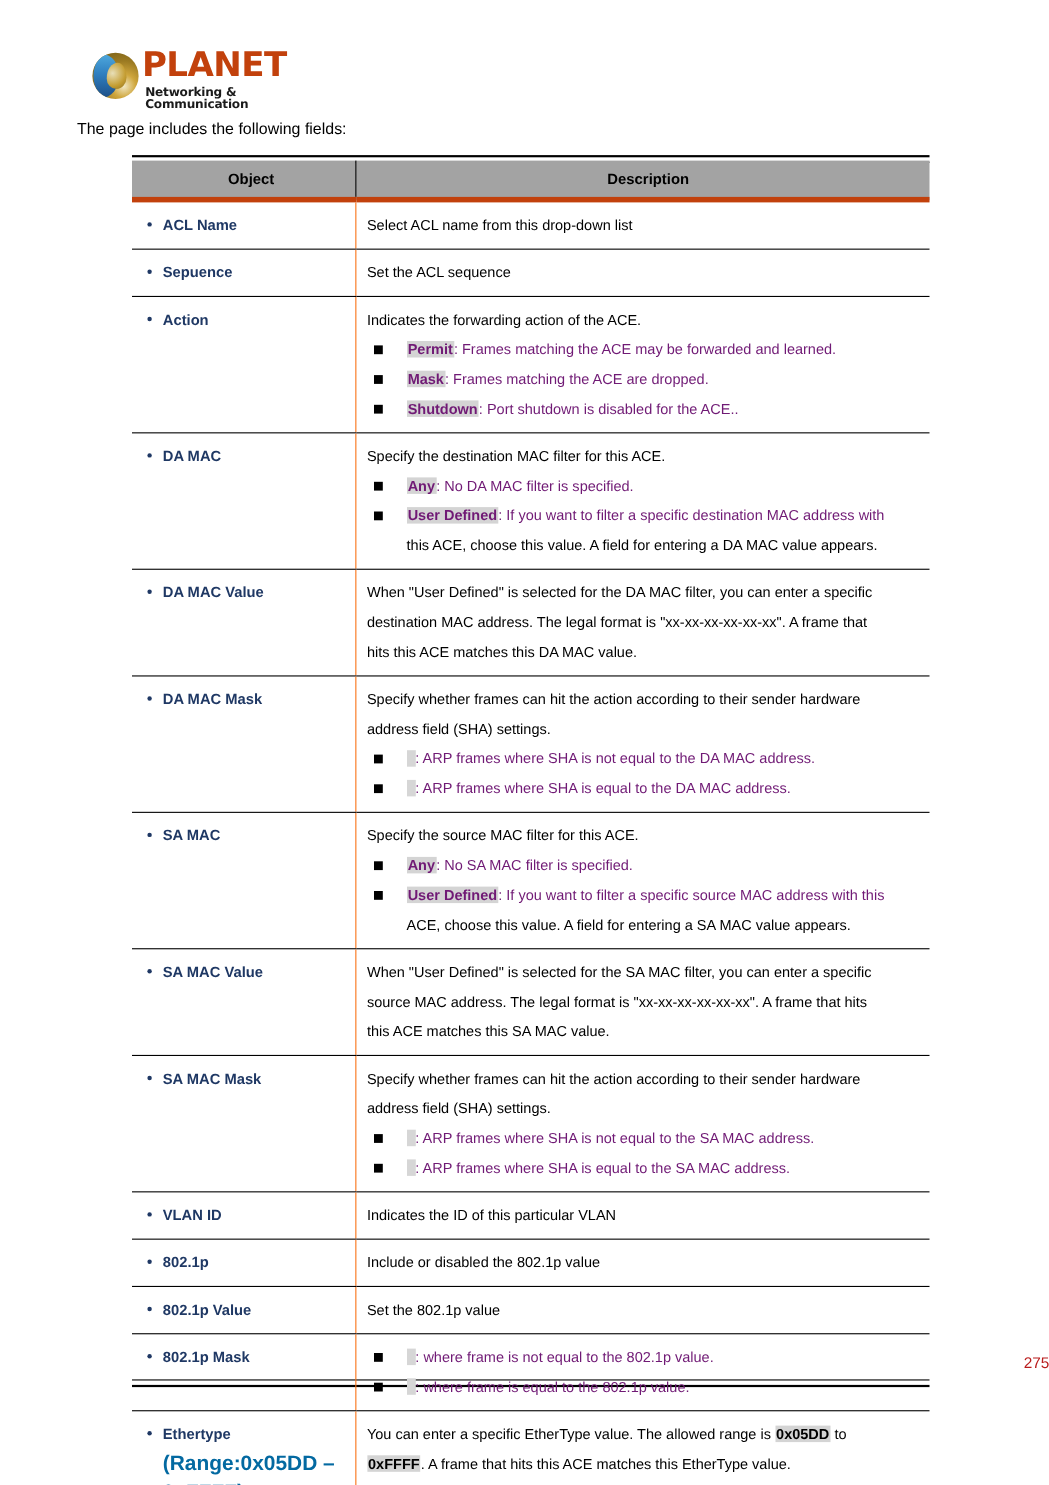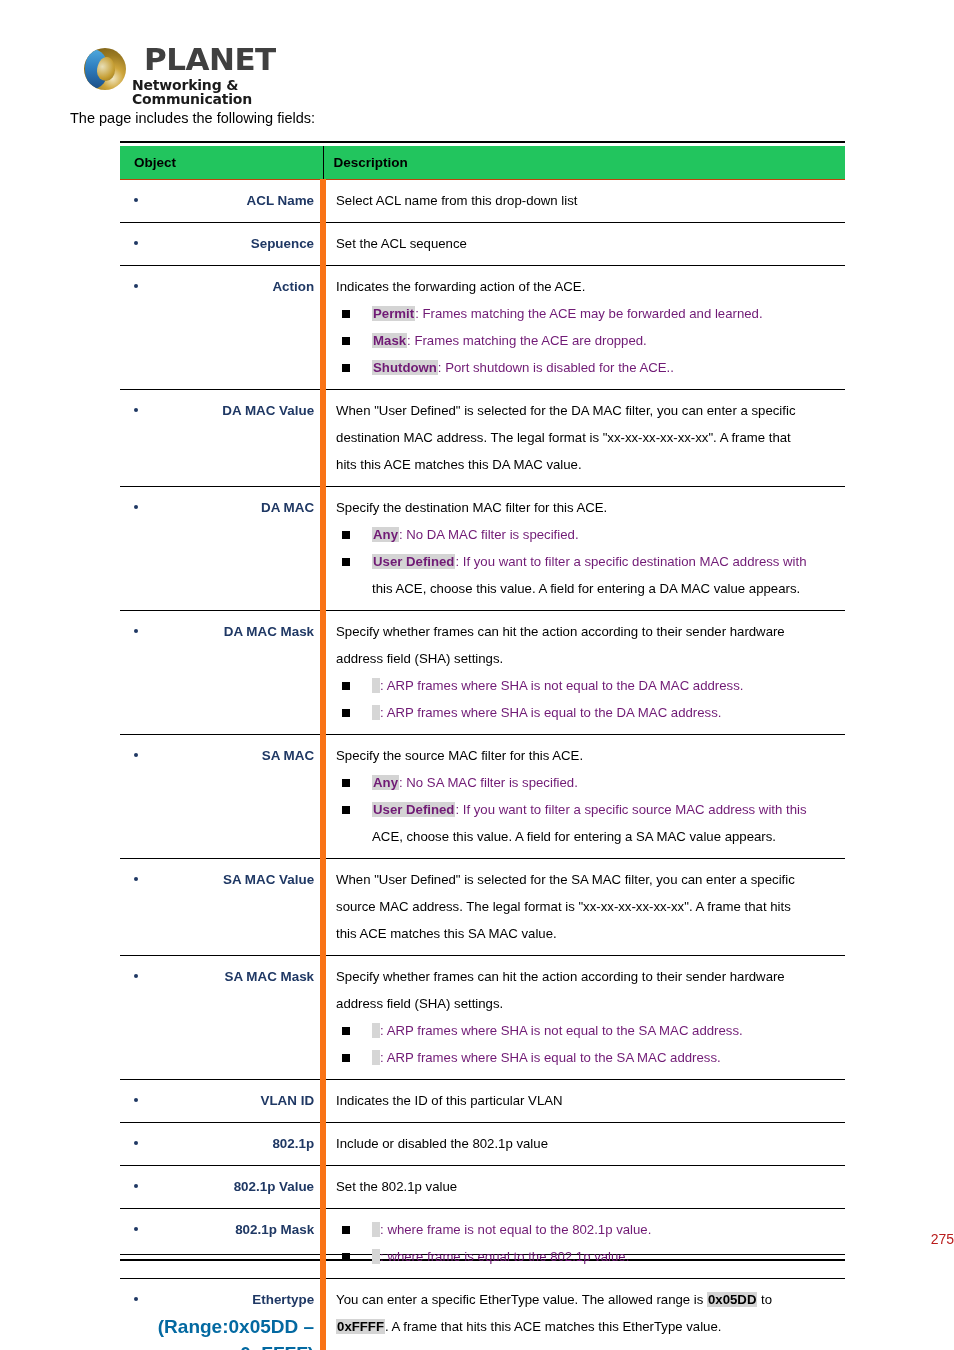--- a/index.html
+++ b/index.html
@@ -47,36 +47,36 @@
   .logo-globe::after {
     content: "";
     position: absolute;
     left: 13px; top: 9px;
     width: 18px; height: 24px;
     background: radial-gradient(circle at 30% 40%, #e8dfb8 0%, #c59e33 60%, #8b6d1c 100%);
     border-radius: 55% 45% 50% 50% / 60% 55% 45% 40%;
   }
   .logo-word {
     position: absolute;
-    left: 60px;
+    left: 45px;
     top: 2px;
     font-family: "DejaVu Sans", sans-serif;
     font-weight: bold;
     font-size: 31px;
     letter-spacing: -0.5px;
-    color: #404040;
+    color: #c2410c;
     line-height: 1;
   }
   .logo-sub {
     position: absolute;
     left: 48px;
     top: 36px;
     font-family: "DejaVu Sans", sans-serif;
     font-weight: bold;
-    font-size: 14px;
+    font-size: 11px;
     letter-spacing: -0.2px;
     color: #1b1b1b;
     line-height: 1;
   }
 
   
   .intro {
     position: absolute;
     left: 70px;
     top: 110px;
@@ -109,39 +109,39 @@
     position: absolute;
     left: 120px;
     top: 1254px;
     width: 725px;
     height: 4px;
     border-top: 1px solid #000;
     border-bottom: 2px solid #000;
   }
 
   .doc-table th {
-    background: #22c55e;
+    background: #a3a3a3;
     font-size: 13.5px;
     font-weight: bold;
-    text-align: left;
+    text-align: center;
     padding: 9px 0 9px 14px;
-    border-bottom: 1px solid #c2410c;
+    border-bottom: 5px solid #c2410c;
     vertical-align: middle;
     color: #000;
   }
   .doc-table th.c-desc { border-left: 1px solid #000; padding-left: 10px; }
 
   .doc-table td {
     border-bottom: 1px solid #000;
     vertical-align: top;
     padding: 7px 0 8px 0;
     font-size: 13.2px;
   }
-  .doc-table td.c-obj { padding-left: 10px; padding-right: 6px; text-align: right; }
-  .doc-table td.c-desc { border-left: 6px solid #f97316; padding-left: 10px; padding-right: 6px; }
+  .doc-table td.c-obj { padding-left: 10px; padding-right: 6px; }
+  .doc-table td.c-desc { border-left: 1px solid #f97316; padding-left: 10px; padding-right: 6px; }
   .doc-table tr:last-child td { border-bottom: none; }
 
   
   .obj-label {
     color: #1f3864;
     font-weight: bold;
     font-size: 13.4px;
     line-height: 27px;
     position: relative;
     padding-left: 18px;
@@ -265,41 +265,41 @@
         </td>
         <td class="c-desc">
           <div class="desc-p">Indicates the forwarding action of the ACE.</div>
           <div class="desc-li"><span class="hl">Permit</span><span>: Frames matching the ACE may be forwarded and learned.</span></div>
           <div class="desc-li"><span class="hl">Mask</span><span>: Frames matching the ACE are dropped.</span></div>
           <div class="desc-li"><span class="hl">Shutdown</span><span>: Port shutdown is disabled for the ACE..</span></div>
         </td>
       </tr>
       <tr>
         <td class="c-obj">
-          <div class="obj-label">DA MAC Value</div>
-        </td>
-        <td class="c-desc">
-          <div class="desc-p">When "User Defined" is selected for the DA MAC filter, you can enter a specific</div>
-          <div class="desc-p">destination MAC address. The legal format is "xx-xx-xx-xx-xx-xx". A frame that</div>
-          <div class="desc-p">hits this ACE matches this DA MAC value.</div>
-        </td>
-      </tr>
-      <tr>
-        <td class="c-obj">
           <div class="obj-label">DA MAC</div>
         </td>
         <td class="c-desc">
           <div class="desc-p">Specify the destination MAC filter for this ACE.</div>
           <div class="desc-li"><span class="hl">Any</span><span>: No DA MAC filter is specified.</span></div>
           <div class="desc-li"><span class="hl">User Defined</span><span>: If you want to filter a specific destination MAC address with</span></div>
           <div class="desc-cont">this ACE, choose this value. A field for entering a DA MAC value appears.</div>
         </td>
       </tr>
       <tr>
         <td class="c-obj">
+          <div class="obj-label">DA MAC Value</div>
+        </td>
+        <td class="c-desc">
+          <div class="desc-p">When "User Defined" is selected for the DA MAC filter, you can enter a specific</div>
+          <div class="desc-p">destination MAC address. The legal format is "xx-xx-xx-xx-xx-xx". A frame that</div>
+          <div class="desc-p">hits this ACE matches this DA MAC value.</div>
+        </td>
+      </tr>
+      <tr>
+        <td class="c-obj">
           <div class="obj-label">DA MAC Mask</div>
         </td>
         <td class="c-desc">
           <div class="desc-p">Specify whether frames can hit the action according to their sender hardware</div>
           <div class="desc-p">address field (SHA) settings.</div>
           <div class="desc-li"><span class="hl-empty"></span><span>: ARP frames where SHA is not equal to the DA MAC address.</span></div>
           <div class="desc-li"><span class="hl-empty"></span><span>: ARP frames where SHA is equal to the DA MAC address.</span></div>
         </td>
       </tr>
       <tr>

